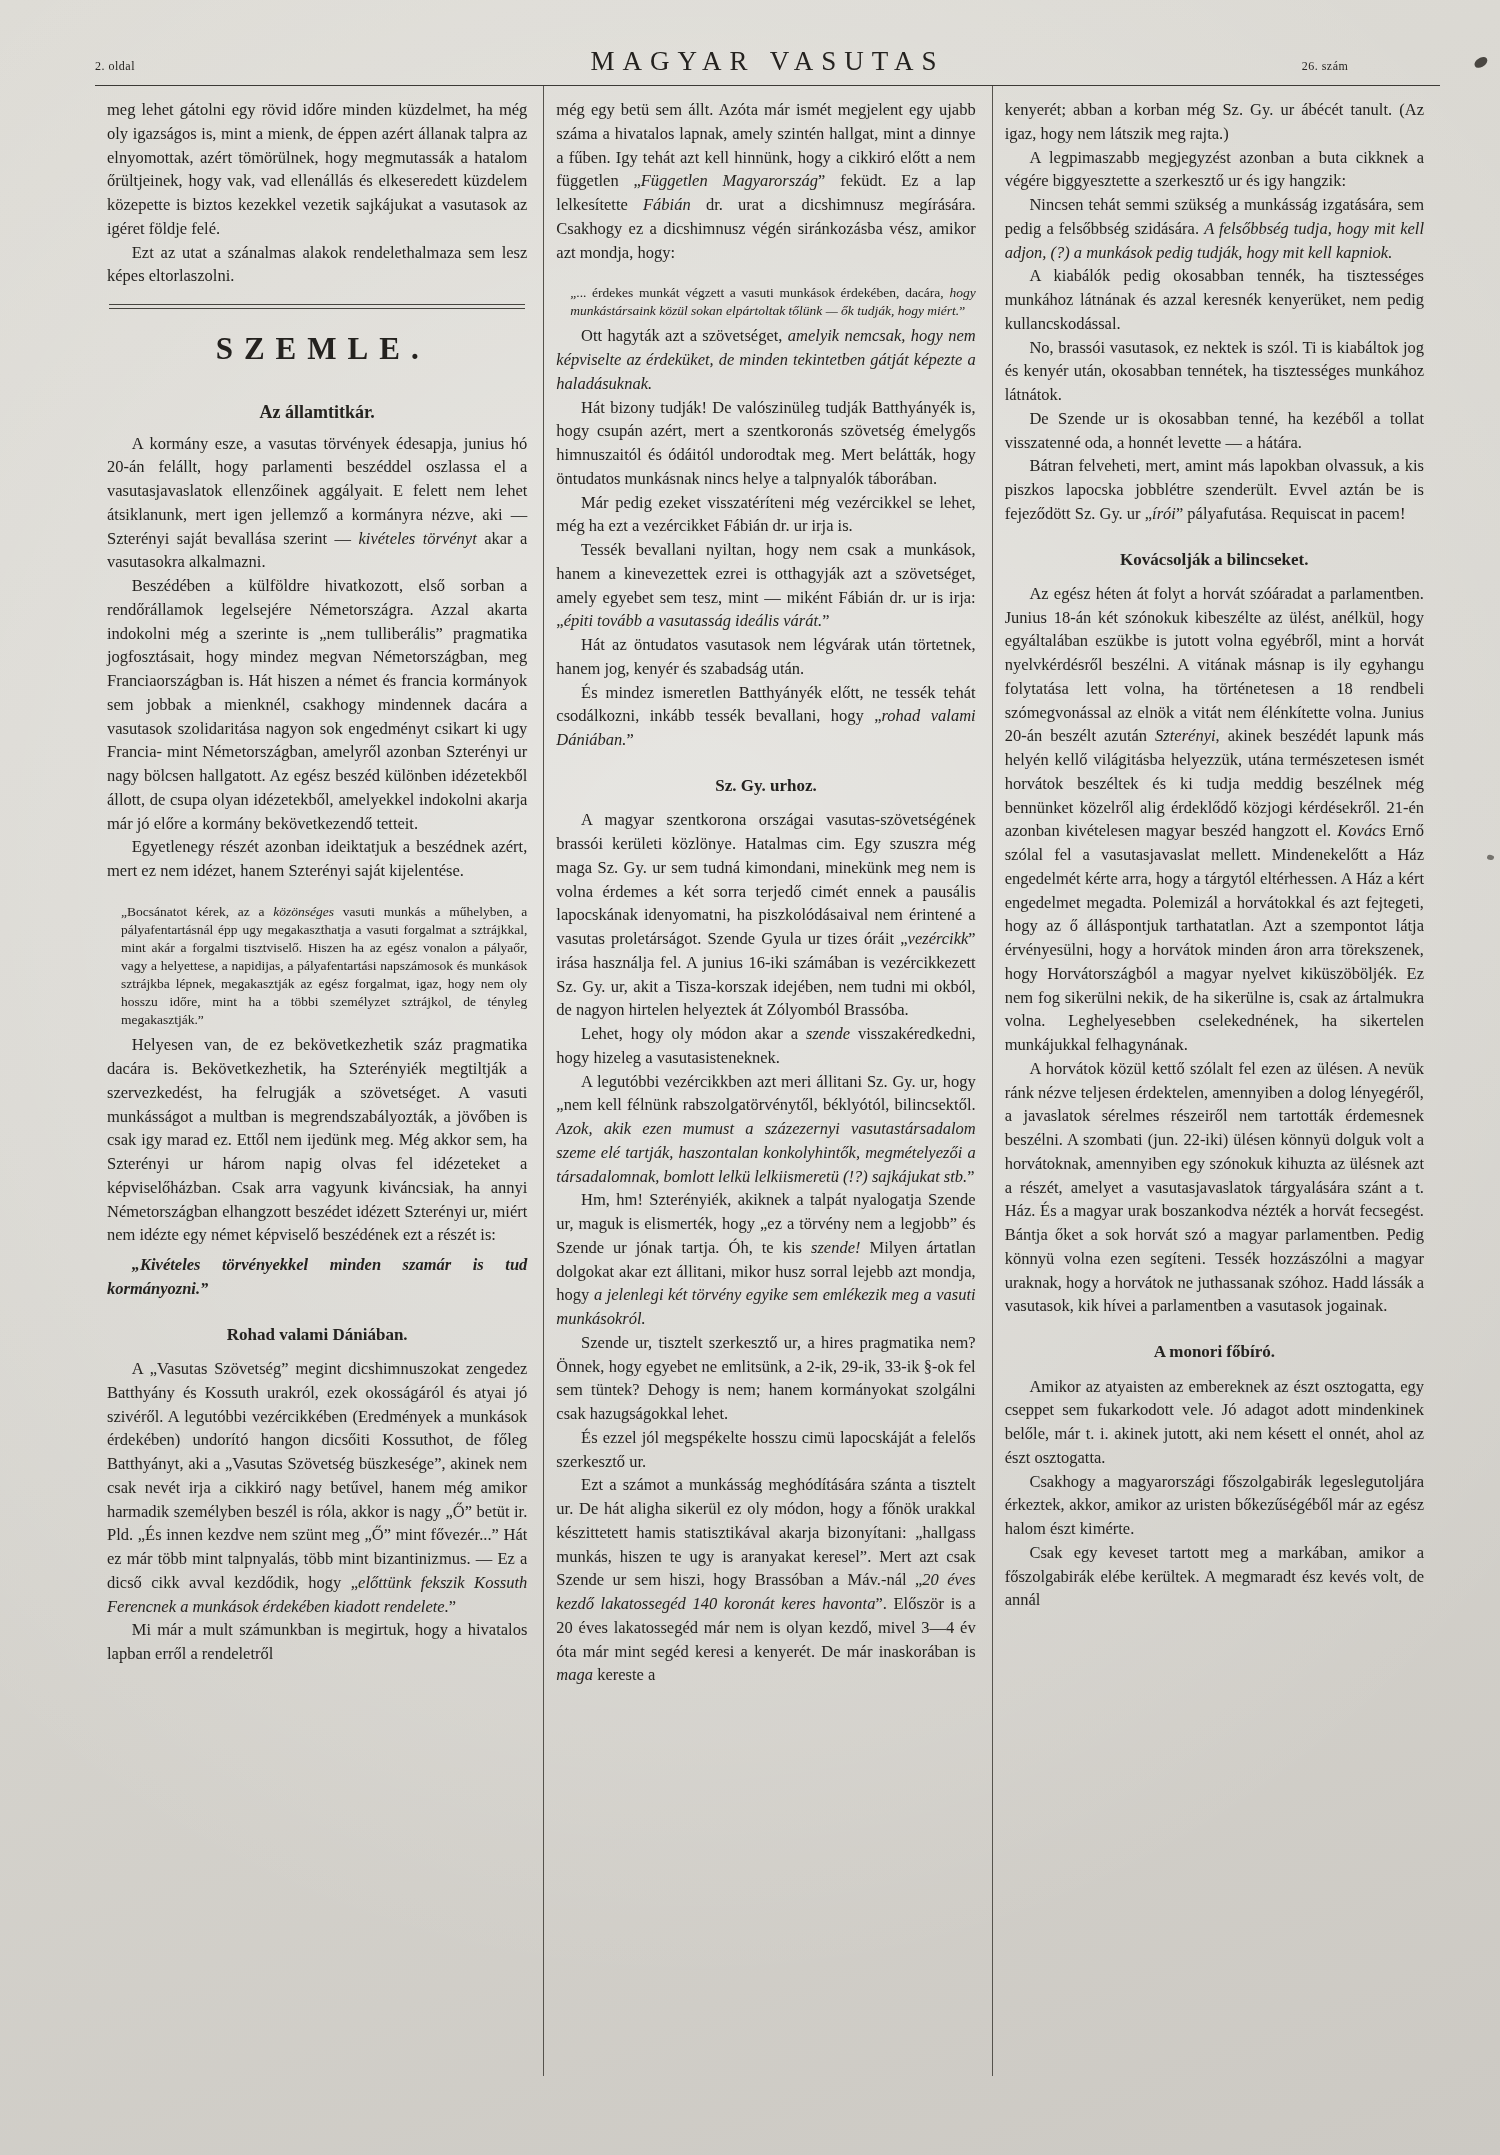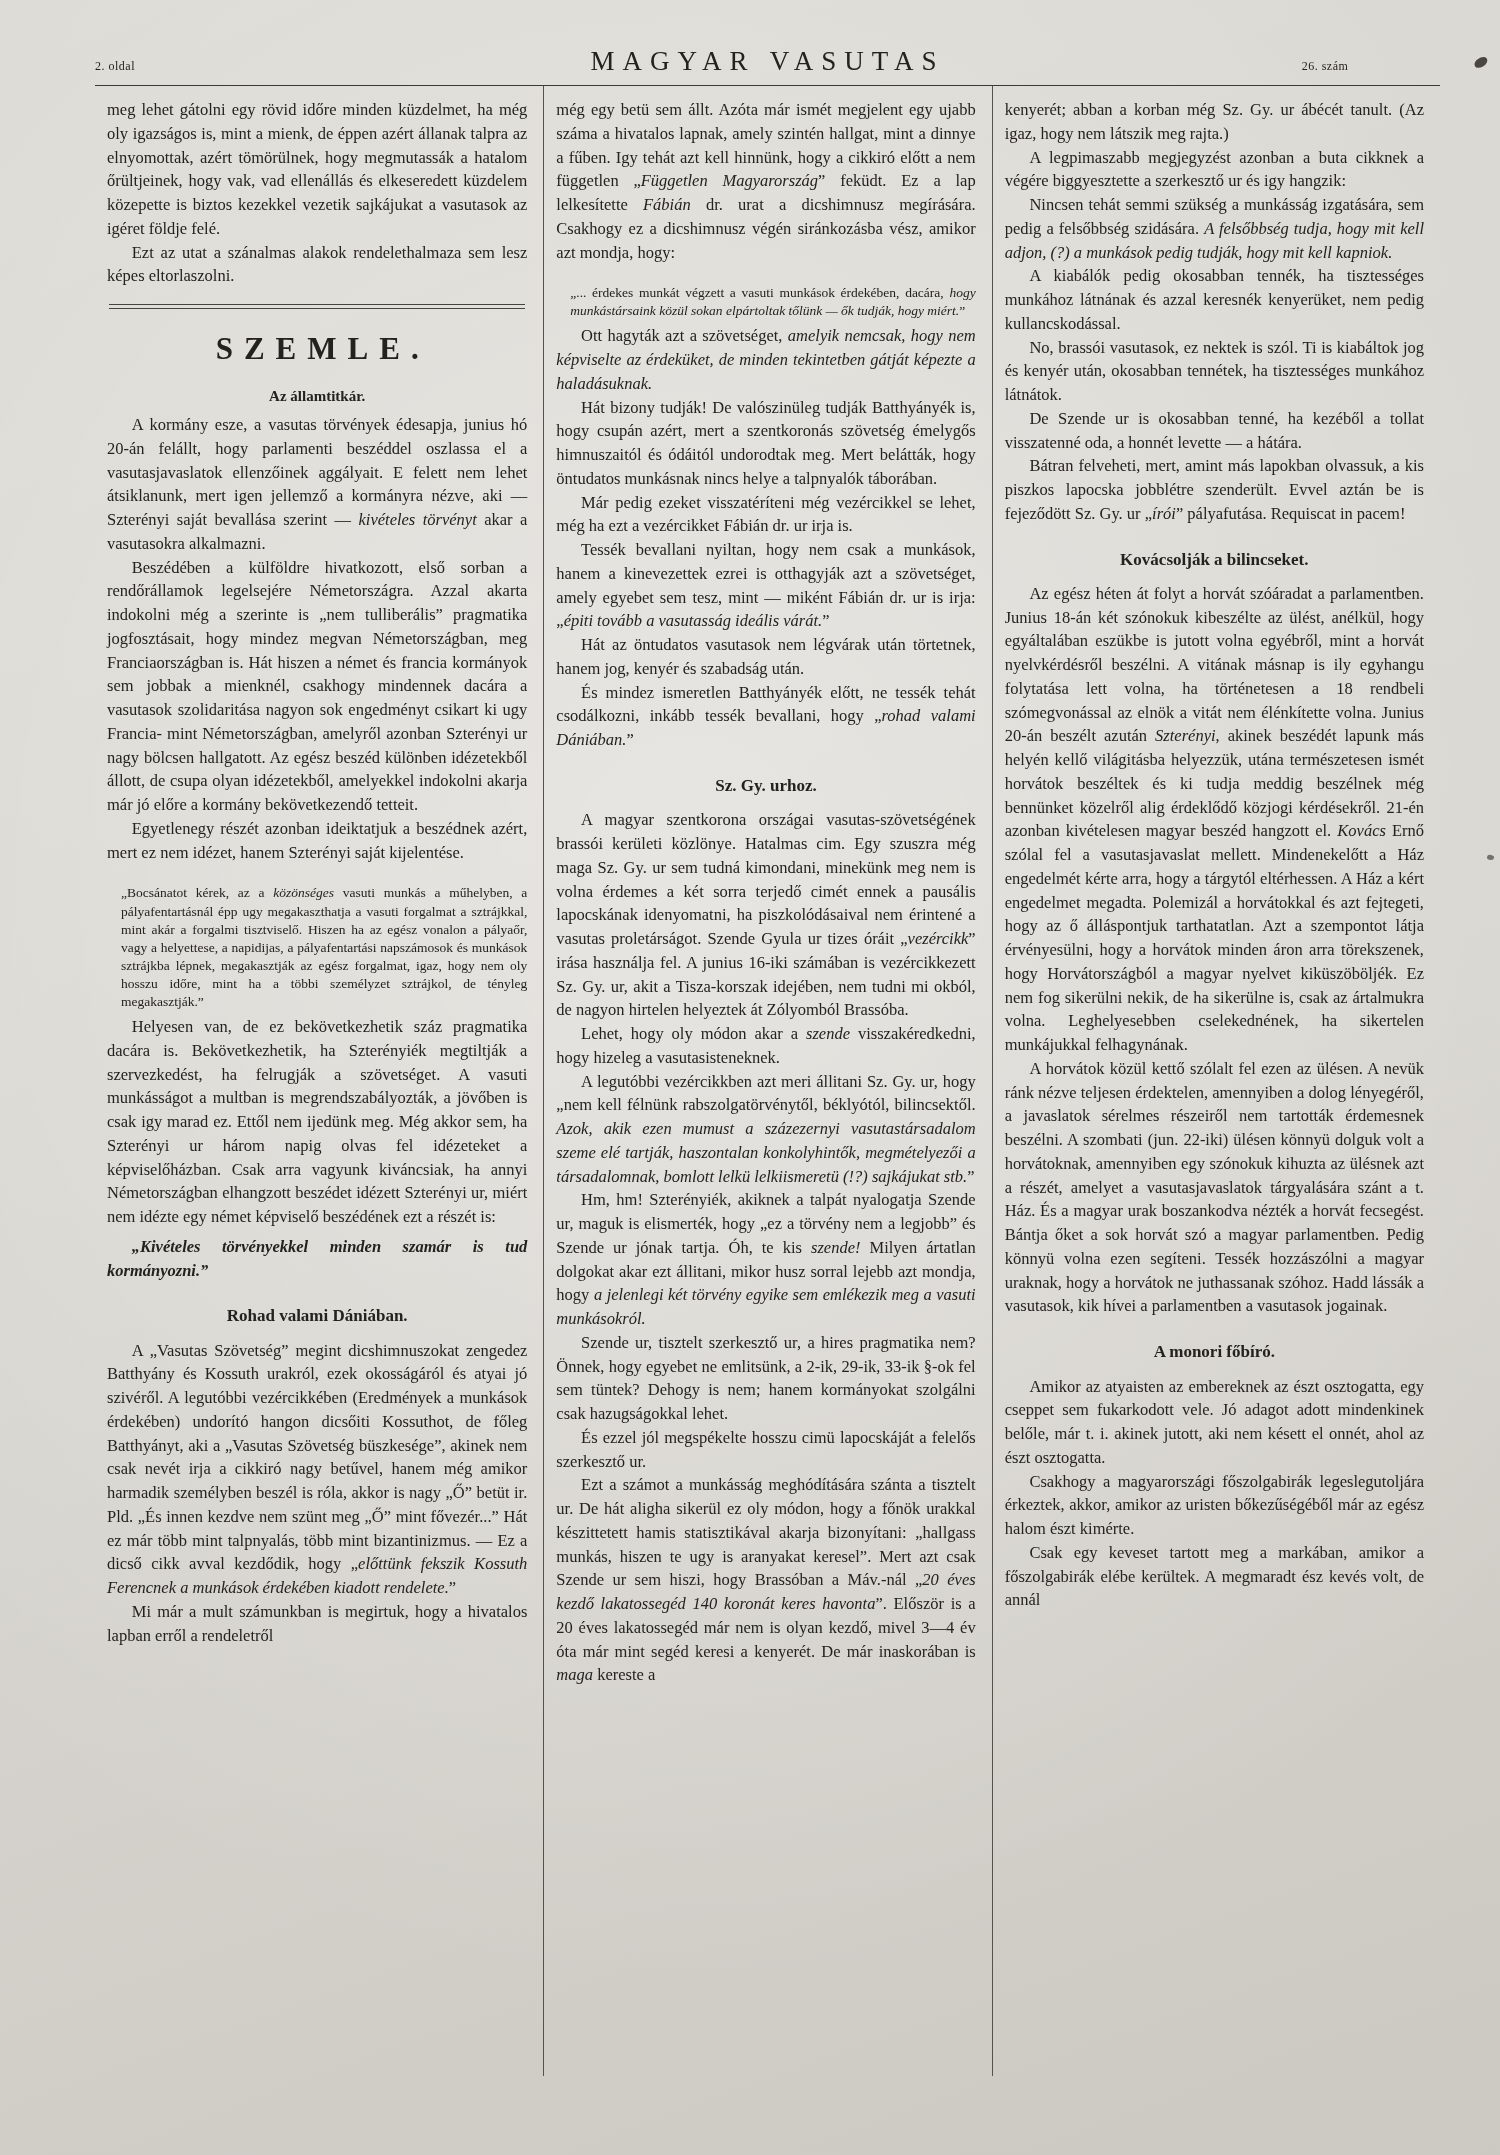--- a/index.html
+++ b/index.html
@@ -26,22 +26,22 @@
     width:33.333%;box-sizing:border-box;overflow:hidden;
     padding:12px 16px 0 12px;
     font-size:16.5px;line-height:1.44;text-align:justify;
   }
   .col + .col{border-left:1px solid var(--rule,#55524c);}
   .blk{margin:0;}
   .p{text-indent:1.5em;}
   .pni{text-indent:0;}
   .quote{font-size:13.5px;line-height:1.34;margin:20px 0 4px 14px;text-align:justify;}
   .quote-bold{font-weight:bold;font-style:italic;text-indent:1.5em;margin:6px 0 2px;}
-  .h-main{font-size:31px;font-weight:bold;text-align:center;letter-spacing:11px;text-indent:11px;margin:18px 0 14px;}
-  .h-sub{font-size:15px;font-weight:bold;text-align:center;margin:6px 0 6px;text-indent:0;}
+  .h-main{font-size:31px;font-weight:bold;text-align:center;letter-spacing:11px;text-indent:11px;margin:18px 0 28px;}
+  .h-sub{font-size:18px;font-weight:bold;text-align:center;margin:6px 0 6px;text-indent:0;}
   .h-section{font-size:17px;font-weight:bold;text-align:center;margin:22px 0 10px;text-indent:0;}
   .sep{height:3px;border-top:1px solid #46443f;border-bottom:1px solid #46443f;margin:16px 2px 4px;}
   .speck{position:absolute;background:#4a4742;border-radius:50% 40% 55% 45%;}
   .s1{width:14px;height:9px;right:12px;top:58px;transform:rotate(-28deg);}
   .s2{width:7px;height:5px;right:6px;top:855px;transform:rotate(14deg);opacity:.7;}
 </style>
 </head>
 <body style="--paper: #d9d7d1; --ink: #24221f; --rule: #55524c;">
 
 <div class="paper">

